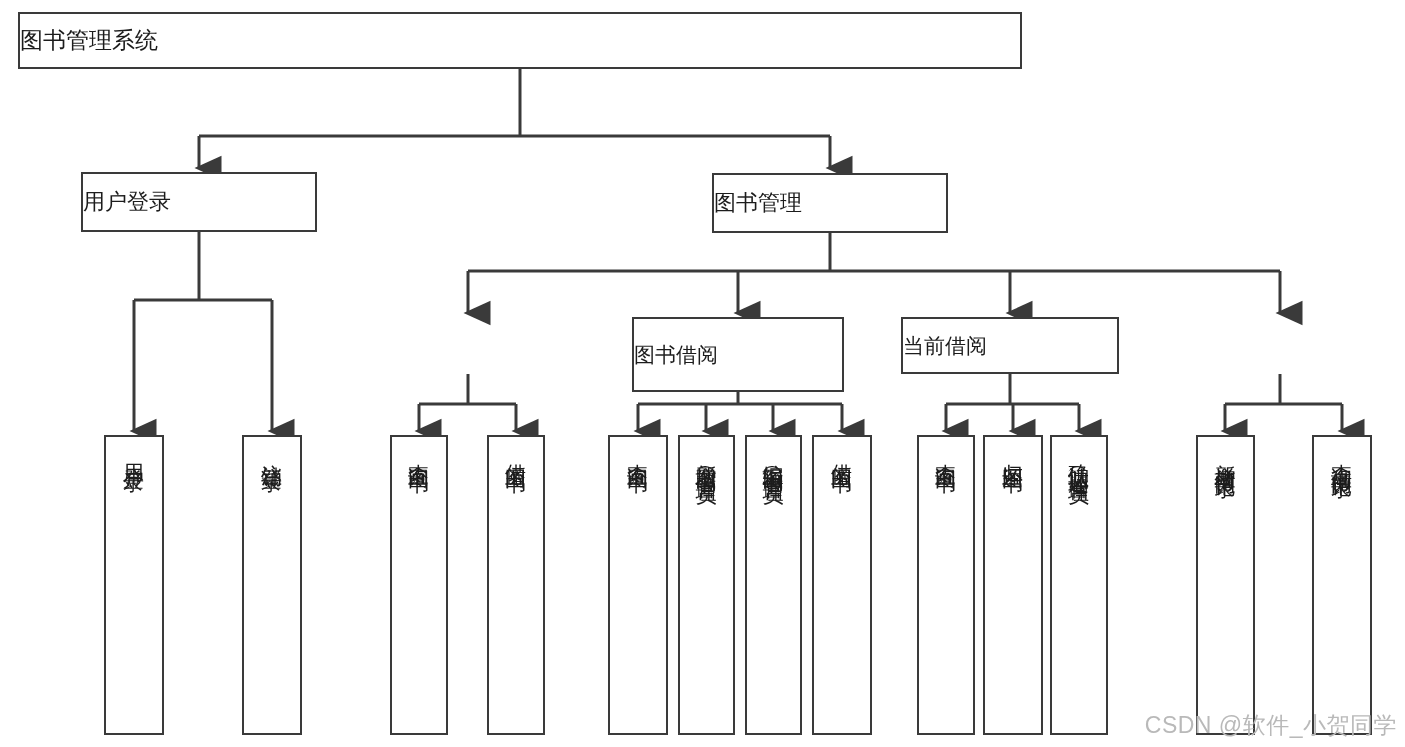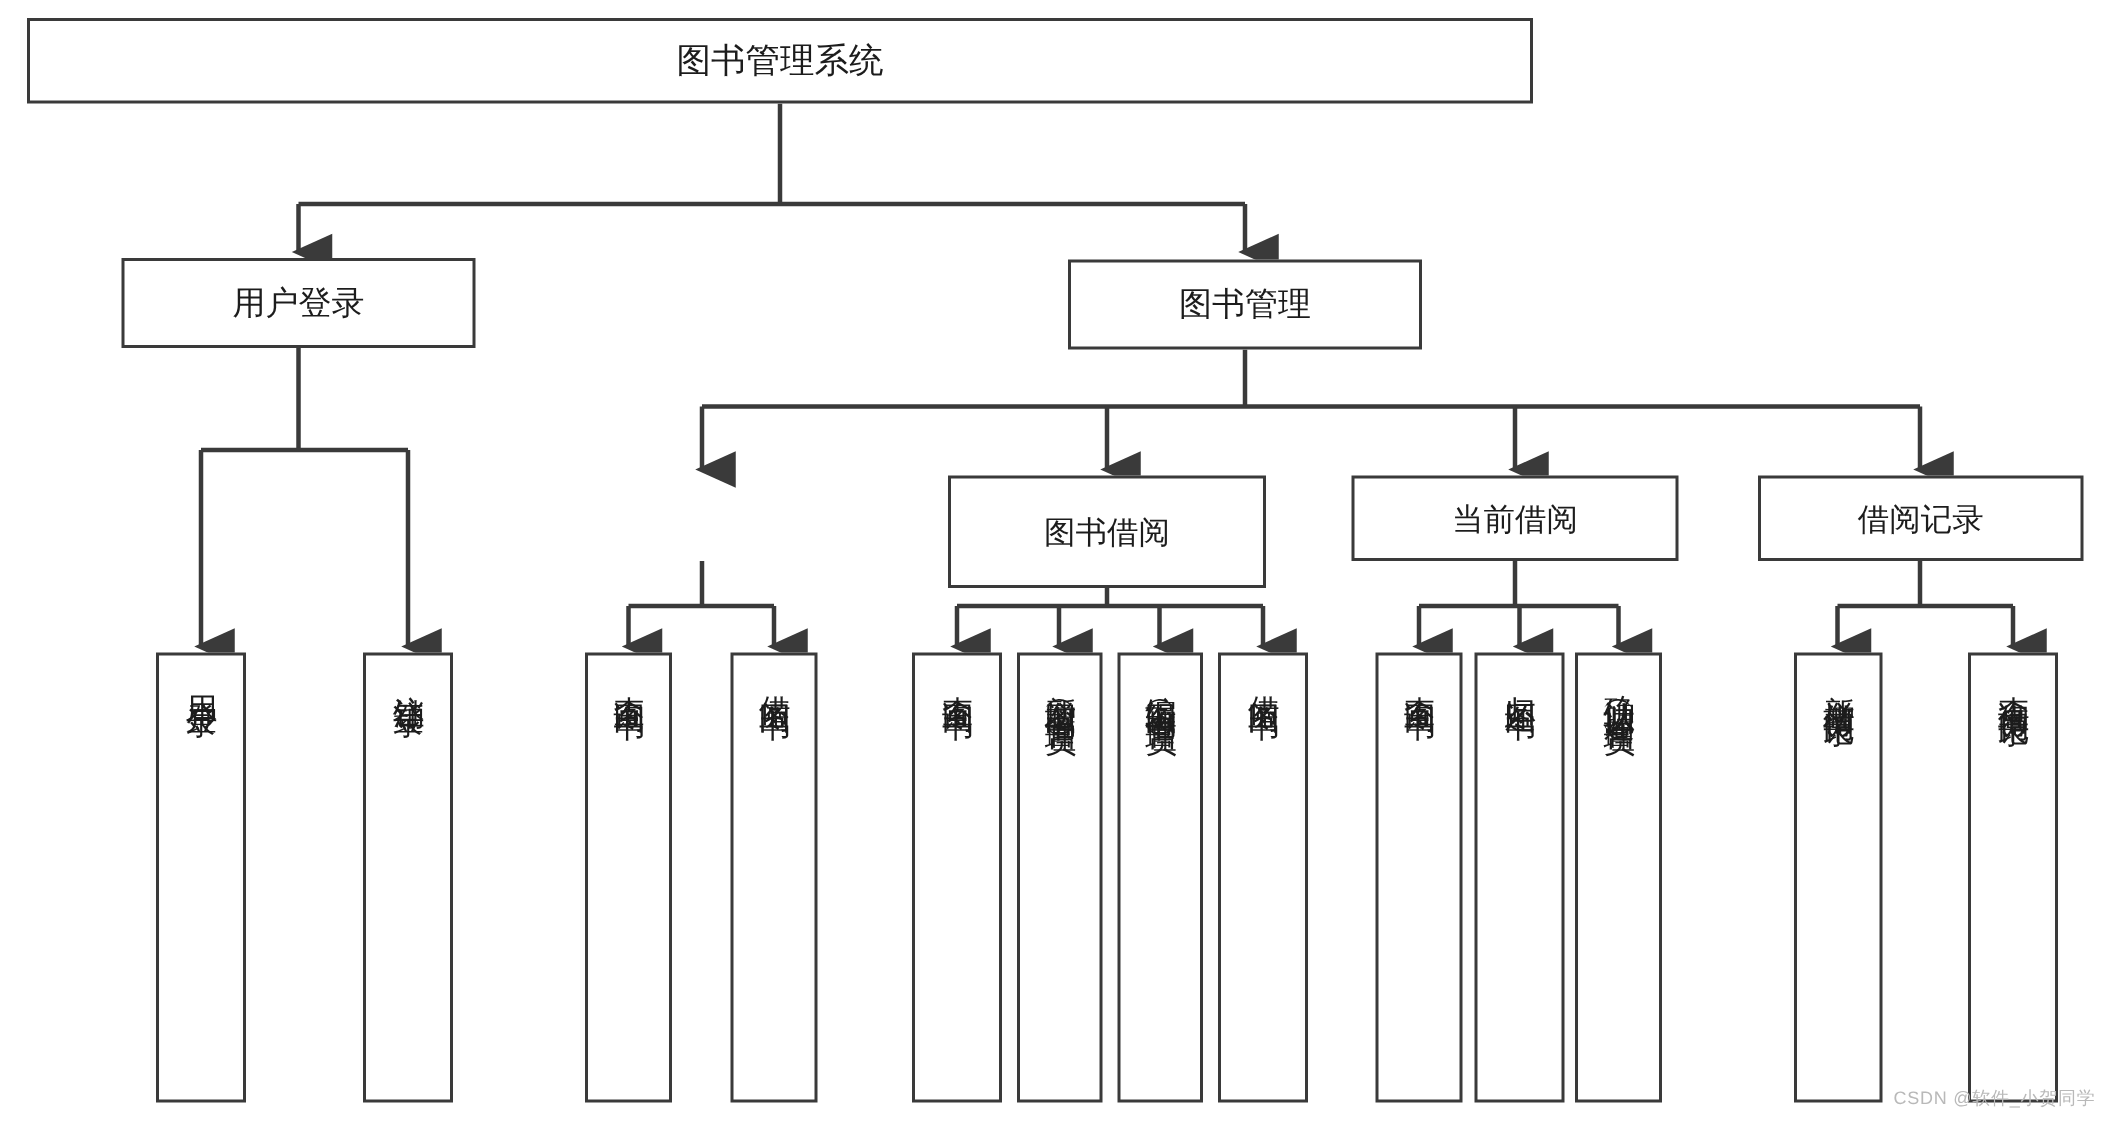--- a/index.html
+++ b/index.html
@@ -25,21 +25,21 @@
     height: 747px;
     pointer-events: none;
   }
   .node {
     position: absolute;
     box-sizing: border-box;
     border: 2px solid #3a3a3a;
     background: #ffffff;
     display: flex;
     align-items: center;
-    justify-content: center;
+    justify-content: flex-start;
     color: #1c1c1c;
   }
   .node.root {
     font-size: 23px;
   }
   .node.level2 {
     font-size: 22px;
   }
   .node.level3 {
     font-size: 21px;
@@ -55,21 +55,21 @@
     text-orientation: upright;
     letter-spacing: 3px;
     line-height: 1;
     white-space: nowrap;
     display: block;
   }
   .watermark {
     position: absolute;
     right: 8px;
     bottom: 6px;
-    font-size: 12px;
+    font-size: 23px;
     color: #b9b9b9;
     letter-spacing: 0.5px;
     white-space: nowrap;
   }
 </style>
 </head>
 <body>
 
 <div id="canvas">
 
@@ -136,23 +136,20 @@
   <div class="node level2" style="left:712px; top:173px; width:236px; height:60px;">
     <span>图书管理</span>
   </div>
 
   <div class="node level3" style="left:632px; top:317px; width:212px; height:75px;">
     <span>图书借阅</span>
   </div>
   <div class="node level3" style="left:901px; top:317px; width:218px; height:57px;">
     <span>当前借阅</span>
   </div>
-  <div class="node level3" style="left:1172px; top:317px; width:217px; height:57px;">
-    <span>借阅记录</span>
-  </div>
 
   <div class="node leaf" style="left:104px; top:435px; width:60px; height:300px;">
     <span class="vtext">用户登录</span>
   </div>
   <div class="node leaf" style="left:242px; top:435px; width:60px; height:300px;">
     <span class="vtext">注销登录</span>
   </div>
   <div class="node leaf" style="left:390px; top:435px; width:58px; height:300px;">
     <span class="vtext">查询图书</span>
   </div>

